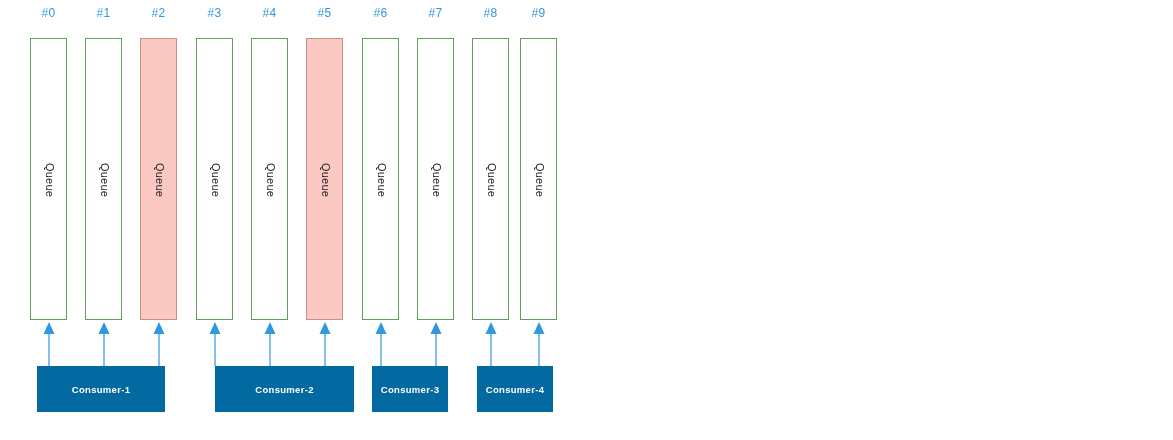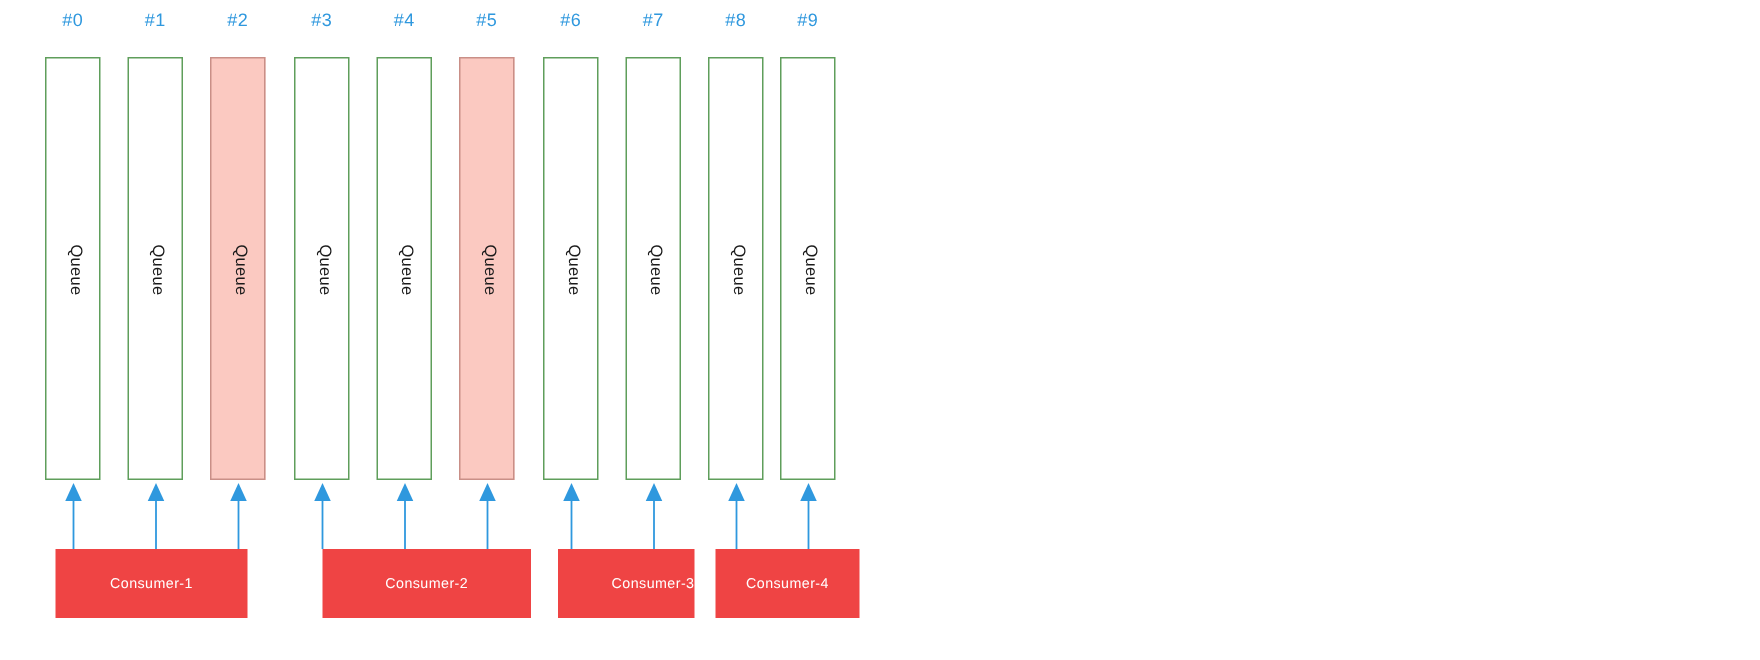--- a/index.html
+++ b/index.html
@@ -73,29 +73,30 @@
   .arrow {
     position: absolute;
     width: 14px;
     pointer-events: none;
   }
   .arrow svg { display: block; }
 
   
   .consumer-box {
     position: absolute;
-    background: #ef4444;
+    background: #0369a1;
     color: #ffffff;
     font-size: 9.5px;
     letter-spacing: 0.3px;
     display: flex;
     align-items: center;
     justify-content: center;
     box-sizing: border-box;
     white-space: nowrap;
+    font-weight: bold;
   }
 </style>
 </head>
 <body>
 
 <div id="canvas">
   <div id="queues-layer">
       <div class="queue-col" style="left: 30px;">
         <div class="queue-label">#0</div>
         <div class="queue-box">
@@ -219,20 +220,20 @@
         </svg>
       </div>
     </div>
   <div id="consumers-layer">
       <div class="consumer-box" style="left: 37px; top: 366px; width: 128px; height: 46px;">
         <span>Consumer-1</span>
       </div>
       <div class="consumer-box" style="left: 204px; top: 366px; width: 139px; height: 46px; margin-left: 11px;">
         <span>Consumer-2</span>
       </div>
-      <div class="consumer-box" style="left: 372px; top: 366px; width: 91px; height: 46px; justify-content: flex-end;">
+      <div class="consumer-box" style="left: 372px; top: 366px; width: 76px; height: 46px;">
         <span>Consumer-3</span>
       </div>
-      <div class="consumer-box" style="left: 477px; top: 366px; width: 96px; height: 46px;">
+      <div class="consumer-box" style="left: 477px; top: 366px; width: 76px; height: 46px;">
         <span>Consumer-4</span>
       </div>
     </div>
 </div>
 
 </body></html>

